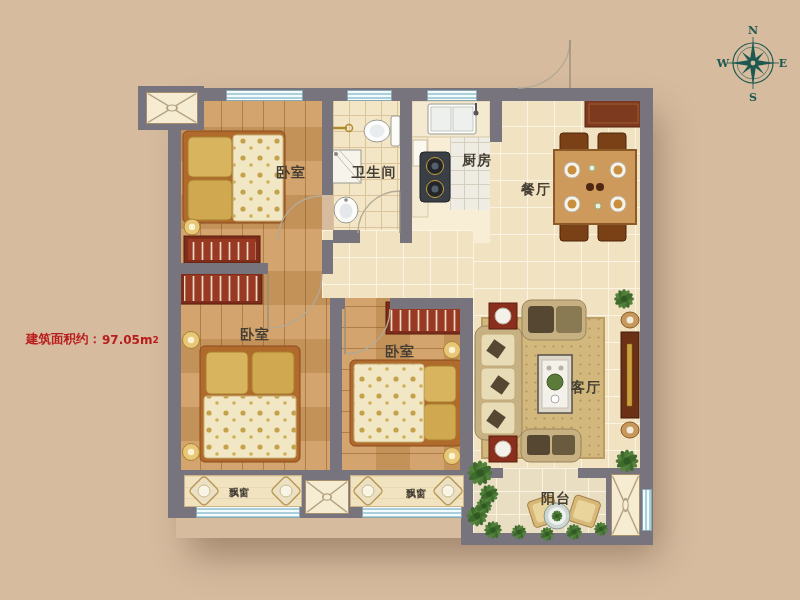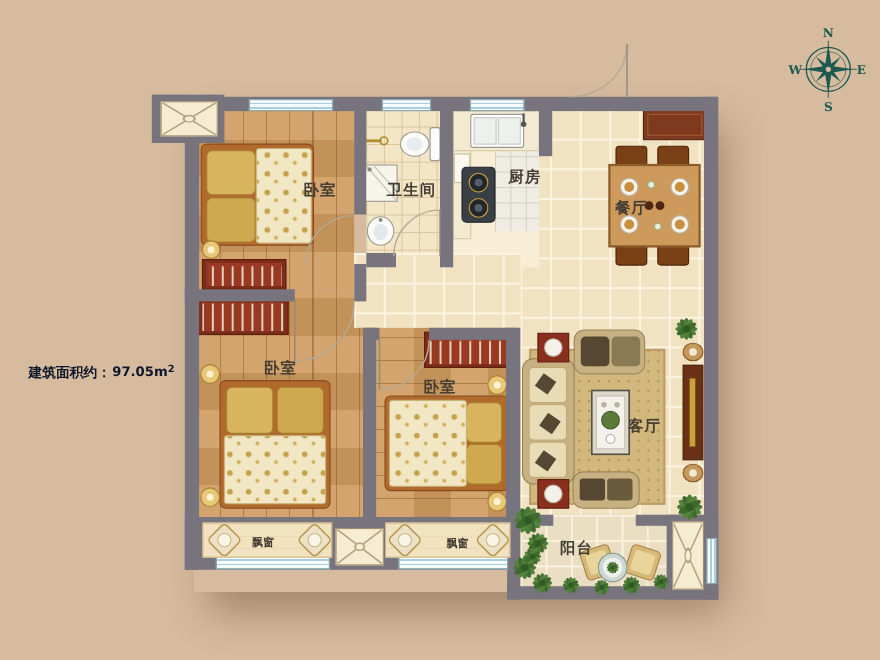--- a/index.html
+++ b/index.html
@@ -43,22 +43,22 @@
   .acbox{position:absolute;box-sizing:border-box;background:#f6ecd2;border:1px solid #a3906a}
   .cushion{position:absolute;box-sizing:border-box;background:#f2e3c0;border:1px solid #cdb488;
      background-image:linear-gradient(rgba(205,180,136,.25) 1px,transparent 1px);background-size:100% 11px}
   .label{position:absolute;color:#453e33;font-weight:bold;font-size:14px;letter-spacing:1px;
      white-space:nowrap;transform:translateX(-50%)}
   .label.small{font-size:10px;letter-spacing:0}
   .t-unit{position:absolute;left:24px;top:236px;font-size:58px;font-weight:bold;
      color:#1d5950;letter-spacing:1px;line-height:1}
   .t-layout{position:absolute;left:27px;top:307px;font-size:18px;font-weight:bold;
      color:#1d5950;letter-spacing:2px}
-  .t-area{position:absolute;left:26px;top:331px;color:#0f172a;font-weight:bold;
-     font-size:12.5px;display:flex;align-items:flex-start}
+  .t-area{position:absolute;left:26px;top:331px;color:#b91c1c;font-weight:bold;
+     font-size:12.5px;display:flex;align-items:center}
   .t-area .num{font-size:12px;margin-left:1px}
   .t-area sup{font-size:9px}
 </style>
 </head>
 <body>
 
 <div class="scene">
 
   <div class="shadow"></div>
 
@@ -367,25 +367,25 @@
       <use href="#gplant" transform="translate(547,534) scale(0.7)"></use>
       <use href="#gplant" transform="translate(574,532) scale(0.8)"></use>
       <use href="#gplant" transform="translate(601,529) scale(0.7)"></use>
     </g>
   </svg>
 
   <div class="layer labels">
     <div class="label" style="left:291px;top:164px">卧室</div>
     <div class="label" style="left:374px;top:164px">卫生间</div>
     <div class="label" style="left:477px;top:152px">厨房</div>
-    <div class="label" style="left:574px;top:181px">餐厅</div>
+    <div class="label" style="left:536px;top:181px">餐厅</div>
     <div class="label" style="left:255px;top:326px">卧室</div>
     <div class="label" style="left:400px;top:343px">卧室</div>
     <div class="label" style="left:586px;top:379px">客厅</div>
-    <div class="label" style="left:524px;top:490px">阳台</div>
+    <div class="label" style="left:556px;top:490px">阳台</div>
     <div class="label small" style="left:239px;top:486px">飘窗</div>
     <div class="label small" style="left:416px;top:487px">飘窗</div>
   </div>
 
   <div class="t-area">
     <span>建筑面积约：</span>
       <span class="num">97.05m</span>
       <sup>2</sup>
   </div>
 

